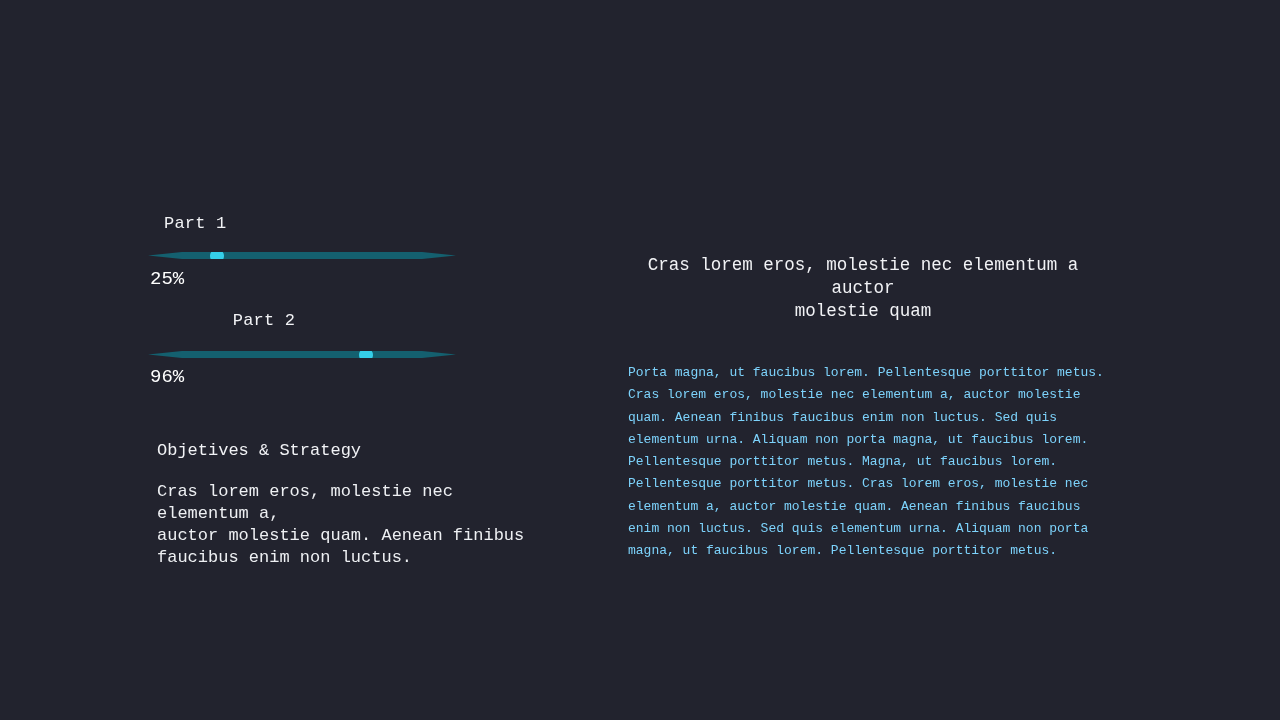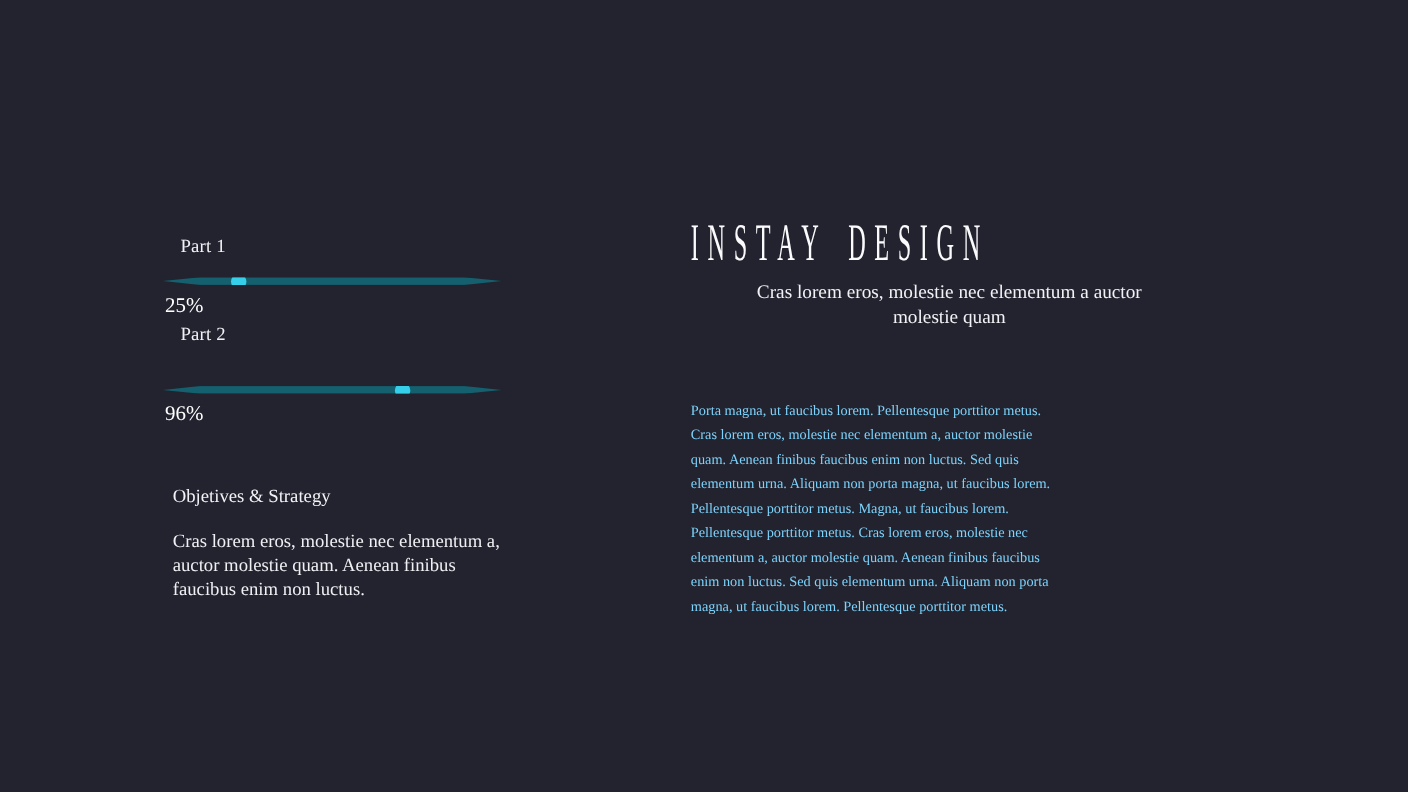--- a/index.html
+++ b/index.html
@@ -1,34 +1,34 @@
 <!DOCTYPE html>
 <html style="--bg: #22232e; --track: #14606f; --knob: #35cfe9; --text: #f1f2f5;"><head>
 <meta charset="utf-8">
 <style>
   html,body{margin:0;padding:0;background:#15161d;}
   .slide{
     position:relative;
     width:1280px;height:720px;
     margin:0 auto;
     background:var(--bg,#22232e);
-    font-family:Liberation Serif, serif;
+    font-family:Liberation Mono, monospace;
     color:var(--text,#f1f2f5);
     overflow:hidden;
   }
   .abs{position:absolute;}
 
   
   .slider-label{
     left:164px;width:200px;
     font-size:17px;color:var(--text,#f1f2f5);
     letter-spacing:.2px;
   }
   .lbl1{top:214px;}
-  .lbl2{top:294px;}
+  .lbl2{top:311px;text-align:center;}
 
   .track{
     left:148px;width:308px;height:7px;
     background:var(--track,#14606f);
     clip-path:polygon(0 50%,11% 0,89% 0,100% 50%,89% 100%,11% 100%);
   }
   .trk1{top:252px;}
   .trk2{top:351px;}
 
   .knob{
@@ -91,23 +91,20 @@
   <div class="abs track trk2">
     <div class="knob" style="left: 70.8%;"></div>
   </div>
   <div class="abs slider-value val2">96%</div>
 
   <div class="abs target-sub">Objetives &amp; Strategy</div>
   <div class="abs target-body">Cras lorem eros, molestie nec elementum a,
 auctor molestie quam. Aenean finibus
 faucibus enim non luctus.</div>
 
-  <div class="abs main-title">
-    <span class="condensed">INSTAY DESIGN</span>
-  </div>
   <div class="abs main-subtitle">Cras lorem eros, molestie nec elementum a auctor
 molestie quam</div>
   <div class="abs main-body">Porta magna, ut faucibus lorem. Pellentesque porttitor metus.
 Cras lorem eros, molestie nec elementum a, auctor molestie
 quam. Aenean finibus faucibus enim non luctus. Sed quis
 elementum urna. Aliquam non porta magna, ut faucibus lorem.
 Pellentesque porttitor metus. Magna, ut faucibus lorem.
 Pellentesque porttitor metus. Cras lorem eros, molestie nec
 elementum a, auctor molestie quam. Aenean finibus faucibus
 enim non luctus. Sed quis elementum urna. Aliquam non porta

